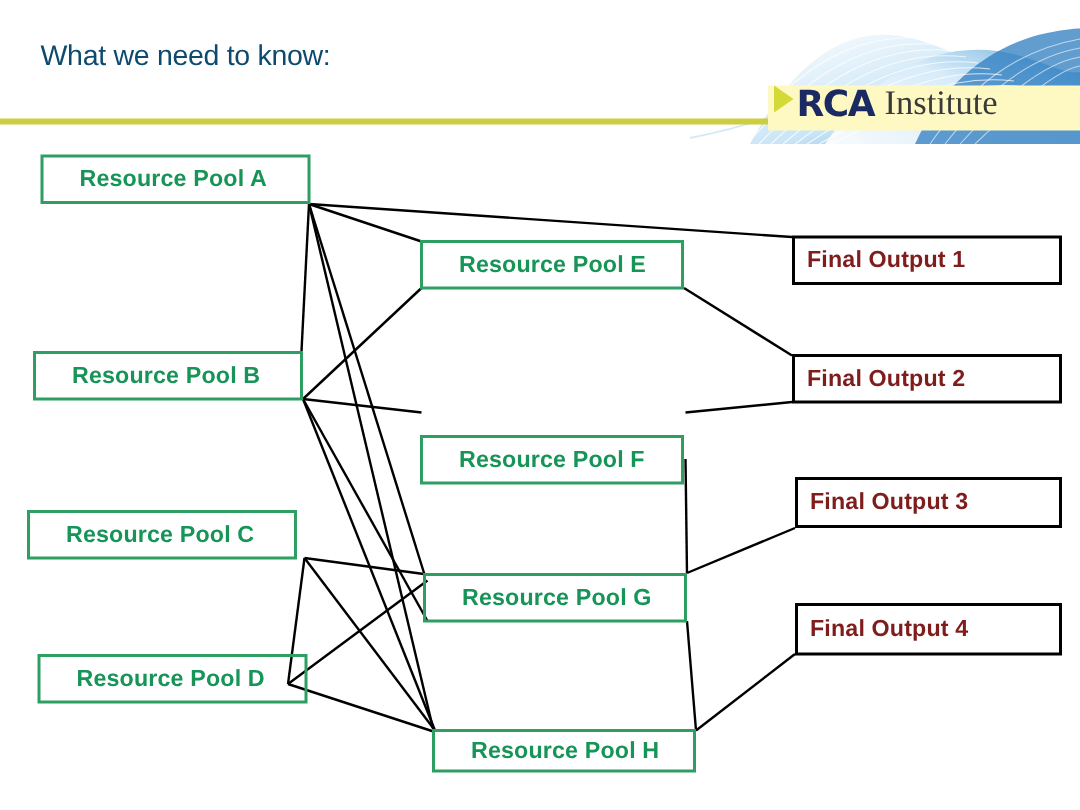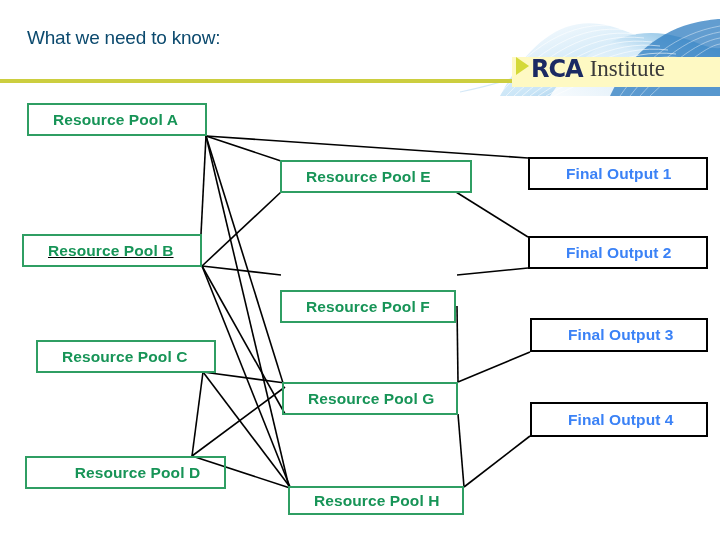--- a/index.html
+++ b/index.html
@@ -117,22 +117,21 @@
     padding-left: 24px;
   }
   .node.pool .node-label {
     color: #179457;
   }
   .node.output {
     border: 2px solid #000000;
     padding-left: 8px;
   }
   .node.output .node-label {
-    color: #3b82f6;
-    margin-left: 28px;
+    color: #7f1d1d;
   }
 </style>
 </head>
 <body>
 
 <div id="slide">
 
   <div id="header-art">
     <svg width="260" height="96" viewBox="0 0 260 96" xmlns="http://www.w3.org/2000/svg">
       <defs>
@@ -200,30 +199,30 @@
         <line x1="457" y1="275" x2="528" y2="268" stroke="#000000" stroke-width="1.6"></line>
         <line x1="457" y1="306" x2="458" y2="382" stroke="#000000" stroke-width="1.6"></line>
         <line x1="458" y1="382" x2="530" y2="352" stroke="#000000" stroke-width="1.6"></line>
         <line x1="458" y1="414" x2="464" y2="487" stroke="#000000" stroke-width="1.6"></line>
         <line x1="464" y1="487" x2="530" y2="436" stroke="#000000" stroke-width="1.6"></line>
       </svg>
 
   <div class="node pool" style="left: 27px; top: 103px; width: 180px; height: 33px;">
         <span class="node-label">Resource Pool A</span>
       </div>
-      <div class="node pool" style="left: 22px; top: 234px; width: 180px; height: 33px; text-decoration: underline;">
+      <div class="node pool" style="left: 22px; top: 234px; width: 180px; height: 33px;">
         <span class="node-label">Resource Pool B</span>
       </div>
-      <div class="node pool" style="left: 36px; top: 340px; width: 180px; height: 33px; align-items: center;">
+      <div class="node pool" style="left: 18px; top: 340px; width: 180px; height: 33px; align-items: center;">
         <span class="node-label">Resource Pool C</span>
       </div>
-      <div class="node pool" style="left: 25px; top: 456px; width: 201px; height: 33px; justify-content: center;">
+      <div class="node pool" style="left: 25px; top: 436px; width: 180px; height: 33px;">
         <span class="node-label">Resource Pool D</span>
       </div>
-      <div class="node pool" style="left: 280px; top: 160px; width: 192px; height: 33px;">
+      <div class="node pool" style="left: 280px; top: 160px; width: 176px; height: 33px;">
         <span class="node-label">Resource Pool E</span>
       </div>
       <div class="node pool" style="left: 280px; top: 274px; width: 176px; height: 33px; margin-top: 16px;">
         <span class="node-label">Resource Pool F</span>
       </div>
       <div class="node pool" style="left: 282px; top: 382px; width: 176px; height: 33px;">
         <span class="node-label">Resource Pool G</span>
       </div>
       <div class="node pool" style="left: 288px; top: 486px; width: 176px; height: 29px;">
         <span class="node-label">Resource Pool H</span>

